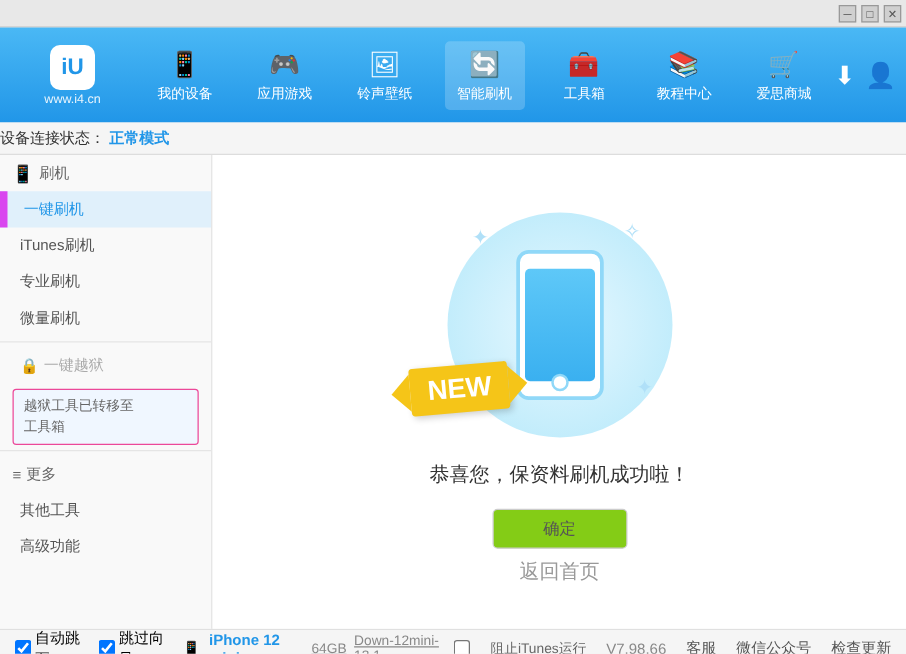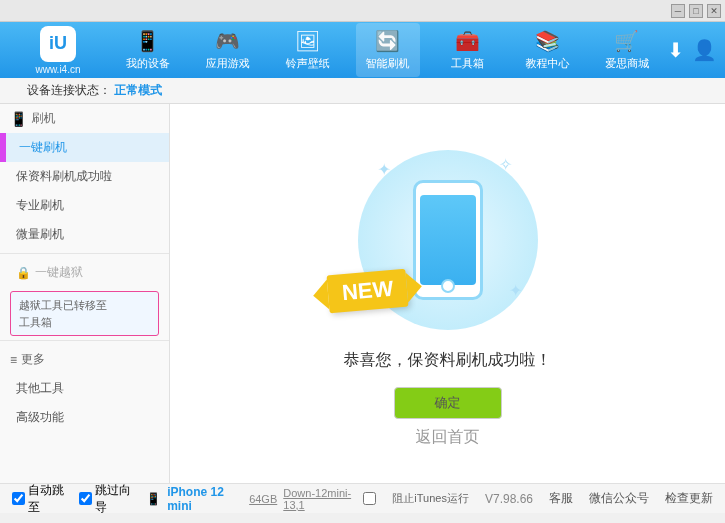--- a/index.html
+++ b/index.html
@@ -14,21 +14,21 @@
       justify-content: flex-end;
       padding-right: 4px;
       border-bottom: 1px solid #ccc;
     }
     .title-bar-controls { display: flex; gap: 4px; }
     .tb-btn { width: 14px; height: 14px; border: 1px solid #999; background: #d0d0d0; cursor: pointer; display: flex; align-items: center; justify-content: center; font-size: 9px; color: #555; }
 
     
     .header {
       background: linear-gradient(180deg, #4ab8f5 0%, #2196e8 100%);
-      height: 56px;
+      height: 76px;
       display: flex;
       align-items: center;
       padding: 0 8px;
     }
     .logo-area {
       width: 100px;
       display: flex;
       flex-direction: column;
       align-items: center;
       color: white;
@@ -54,21 +54,21 @@
     .nav-icon { font-size: 20px; }
     .nav-label { font-size: 11px; }
 
     .header-right { display: flex; gap: 8px; align-items: center; }
     .header-btn { color: white; font-size: 20px; cursor: pointer; }
 
     
     .status-bar {
       background: #f5f5f5;
       border-bottom: 1px solid #ddd;
-      padding: 4px 27px;
+      padding: 4px 0;
       font-size: 12px;
       color: #333;
     }
     .status-bar span.normal { color: #2196e8; font-weight: bold; }
 
     
     .main { display: flex; height: calc(523px - 22px - 68px - 24px - 30px); }
 
     
     .sidebar {
@@ -318,21 +318,21 @@
   <div class="sidebar">
 
     <div class="sidebar-section-header">
       <span class="icon">📱</span>
       <span>刷机</span>
     </div>
     <div class="sidebar-item active">
       <span>一键刷机</span>
     </div>
     <div class="sidebar-item">
-      <span>保资料刷机成功啦</span>
+      <span>iTunes刷机</span>
     </div>
     <div class="sidebar-item">
       <span>专业刷机</span>
     </div>
     <div class="sidebar-item">
       <span>微量刷机</span>
     </div>
 
     <hr class="sidebar-divider">
 

